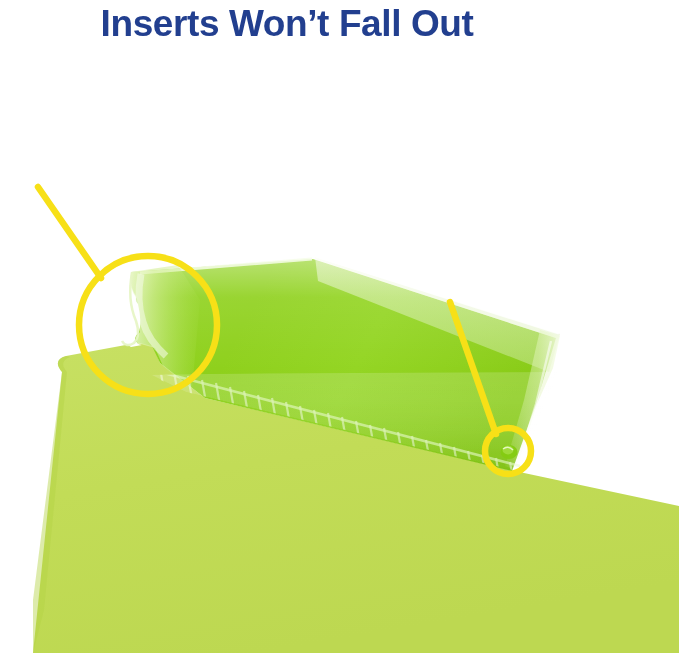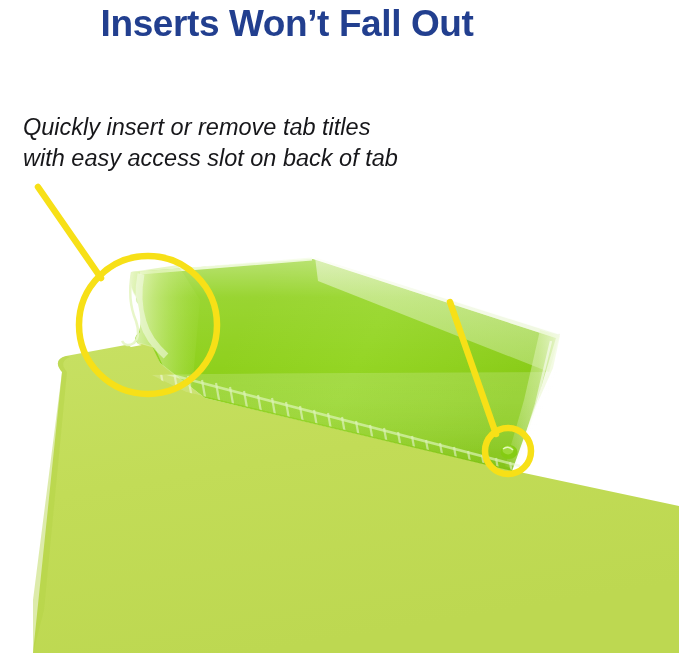--- a/index.html
+++ b/index.html
@@ -269,22 +269,20 @@
           <ellipse cx="509" cy="452" rx="8.5" ry="7" fill="#84cb12" opacity="0.95"></ellipse>
           <ellipse cx="508" cy="450" rx="5.5" ry="4.4" fill="#a2dc3e" opacity="0.9"></ellipse>
           <path d="M 503 449 q 5 -4 10 1" stroke="#f1fbd8" stroke-width="1.6" fill="none" opacity="0.85"></path>
         </g>
       </g>
     </svg>
   </div>
 
   <div id="headline">Inserts Won’t Fall Out</div>
 
-  <div class="callout-text" id="callout-left-text">Quickly insert or remove tab titles
-with easy access slot on back of tab</div>
 
 
   <div id="annotation-layer">
     <svg width="679" height="653" viewBox="0 0 679 653" xmlns="http://www.w3.org/2000/svg">
 
       <g>
         <line x1="38" y1="187" x2="101" y2="278" stroke="#f7e017" stroke-width="6.5" stroke-linecap="round"></line>
         <circle cx="148" cy="325" r="69" fill="none" stroke="#f7e017" stroke-width="6.5"></circle>
       </g>
 

